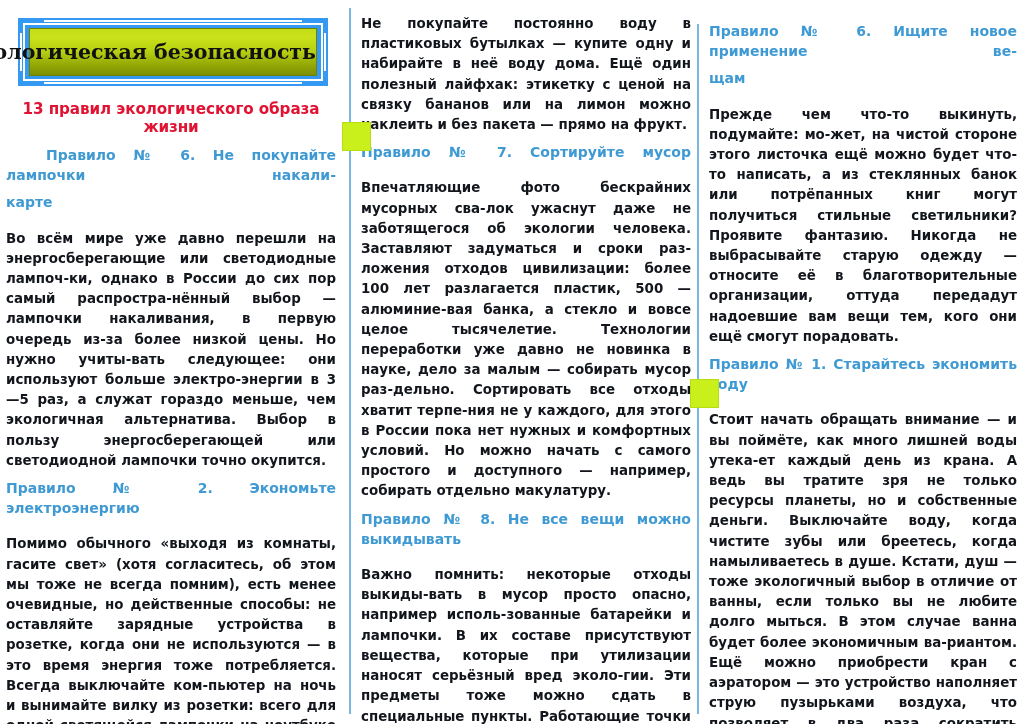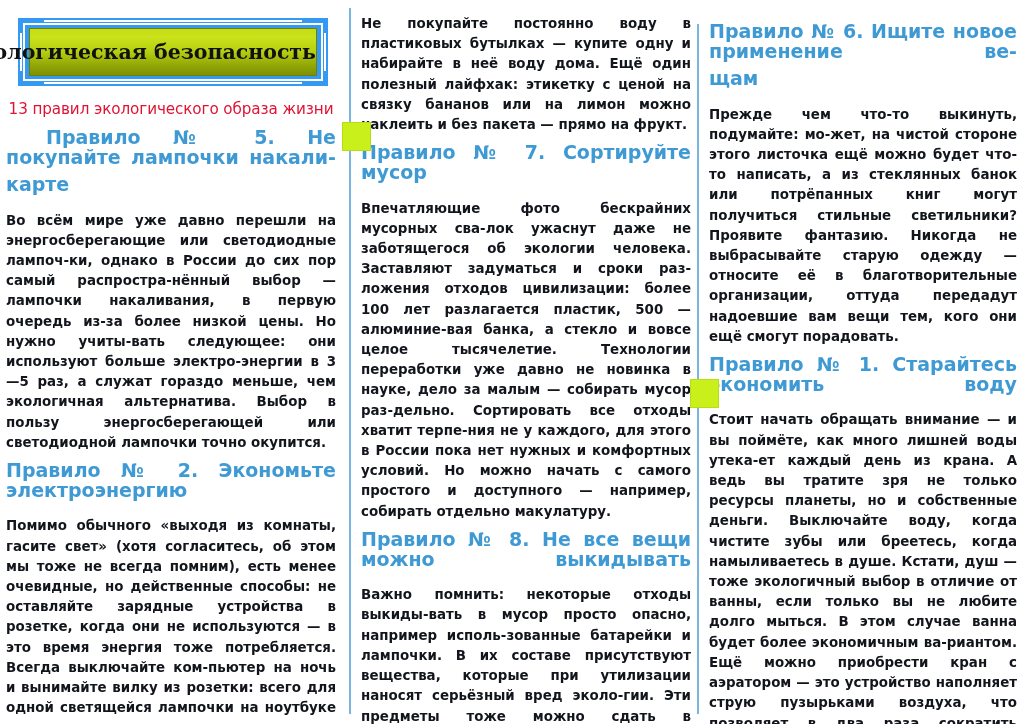--- a/index.html
+++ b/index.html
@@ -81,29 +81,29 @@
     color: #111111;
     letter-spacing: 0px;
     white-space: nowrap;
   }
 
   
   #main-heading {
     margin: 14px 0 0 0;
     text-align: center;
     color: #e11232;
-    font-weight: 400;
+    font-weight: 700;
     font-size: 15.2px;
     letter-spacing: -0.1px;
   }
 
   .rule-heading {
     color: #3f9ad4;
     font-weight: 700;
-    font-size: 19px;
+    font-size: 14px;
     line-height: 20.2px;
     text-align: justify;
     text-align-last: justify;
     margin: 7px 0 0 0;
   }
   .rule-heading.first-rule { text-indent: 40px; margin-top: 9px; }
   .rule-heading.nojust { text-align-last: left; }
 
   
   .body-par {
@@ -145,21 +145,21 @@
       <div class="gap left"></div>
       <div class="gap right"></div>
       <div id="banner-inner-frame"></div>
       <div id="banner-green">
         <span id="banner-title">Экологическая безопасность</span>
       </div>
     </div>
 
     <div id="main-heading">13 правил экологического образа жизни</div>
 
-    <div class="rule-heading first-rule">Правило № 5. Не покупайте лампочки накали-</div>
+    <div class="rule-heading first-rule">Правило № 6. Не покупайте лампочки накали-</div>
     <div class="rule-heading nojust">карте</div>
     <p class="body-par tight">Во всём мире уже давно перешли на энергосберегающие или светодиодные лампоч-ки, однако в России до сих пор самый распростра-нённый выбор — лампочки накаливания, в первую очередь из-за более низкой цены. Но нужно учиты-вать следующее: они используют больше электро-энергии в 3—5 раз, а служат гораздо меньше, чем экологичная альтернатива. Выбор в пользу энергосберегающей или светодиодной лампочки точно окупится.</p>
 
     <div class="rule-heading">Правило № 2. Экономьте электроэнергию</div>
     <p class="body-par tight">Помимо обычного «выходя из комнаты, гасите свет» (хотя согласитесь, об этом мы тоже не всегда помним), есть менее очевидные, но действенные способы: не оставляйте зарядные устройства в розетке, когда они не используются — в это время энергия тоже потребляется. Всегда выключайте ком-пьютер на ночь и вынимайте вилку из розетки: всего для одной светящейся лампочки на ноутбуке за год расходуется немалое количество электроэнер-гии.</p>
 
   </div>
 
   <div class="col" id="col2">
     <p class="body-par">Не покупайте постоянно воду в пластиковых бутылках — купите одну и набирайте в неё воду дома. Ещё один полезный лайфхак: этикетку с ценой на связку бананов или на лимон можно наклеить и без пакета — прямо на фрукт.</p>

